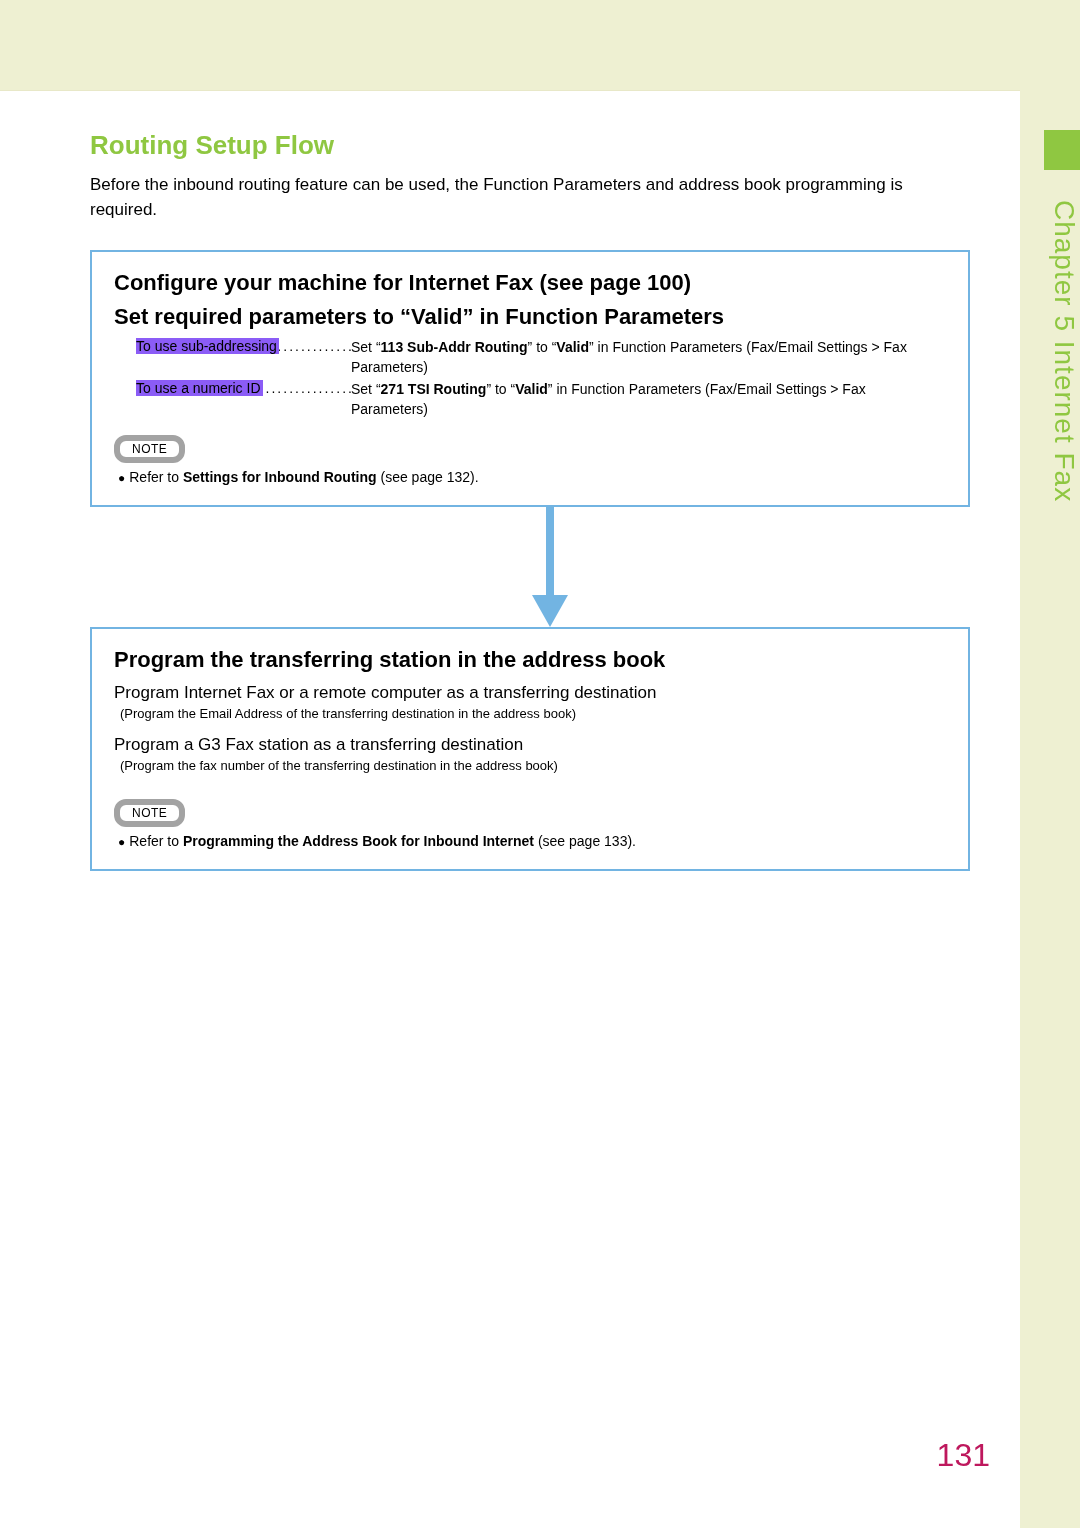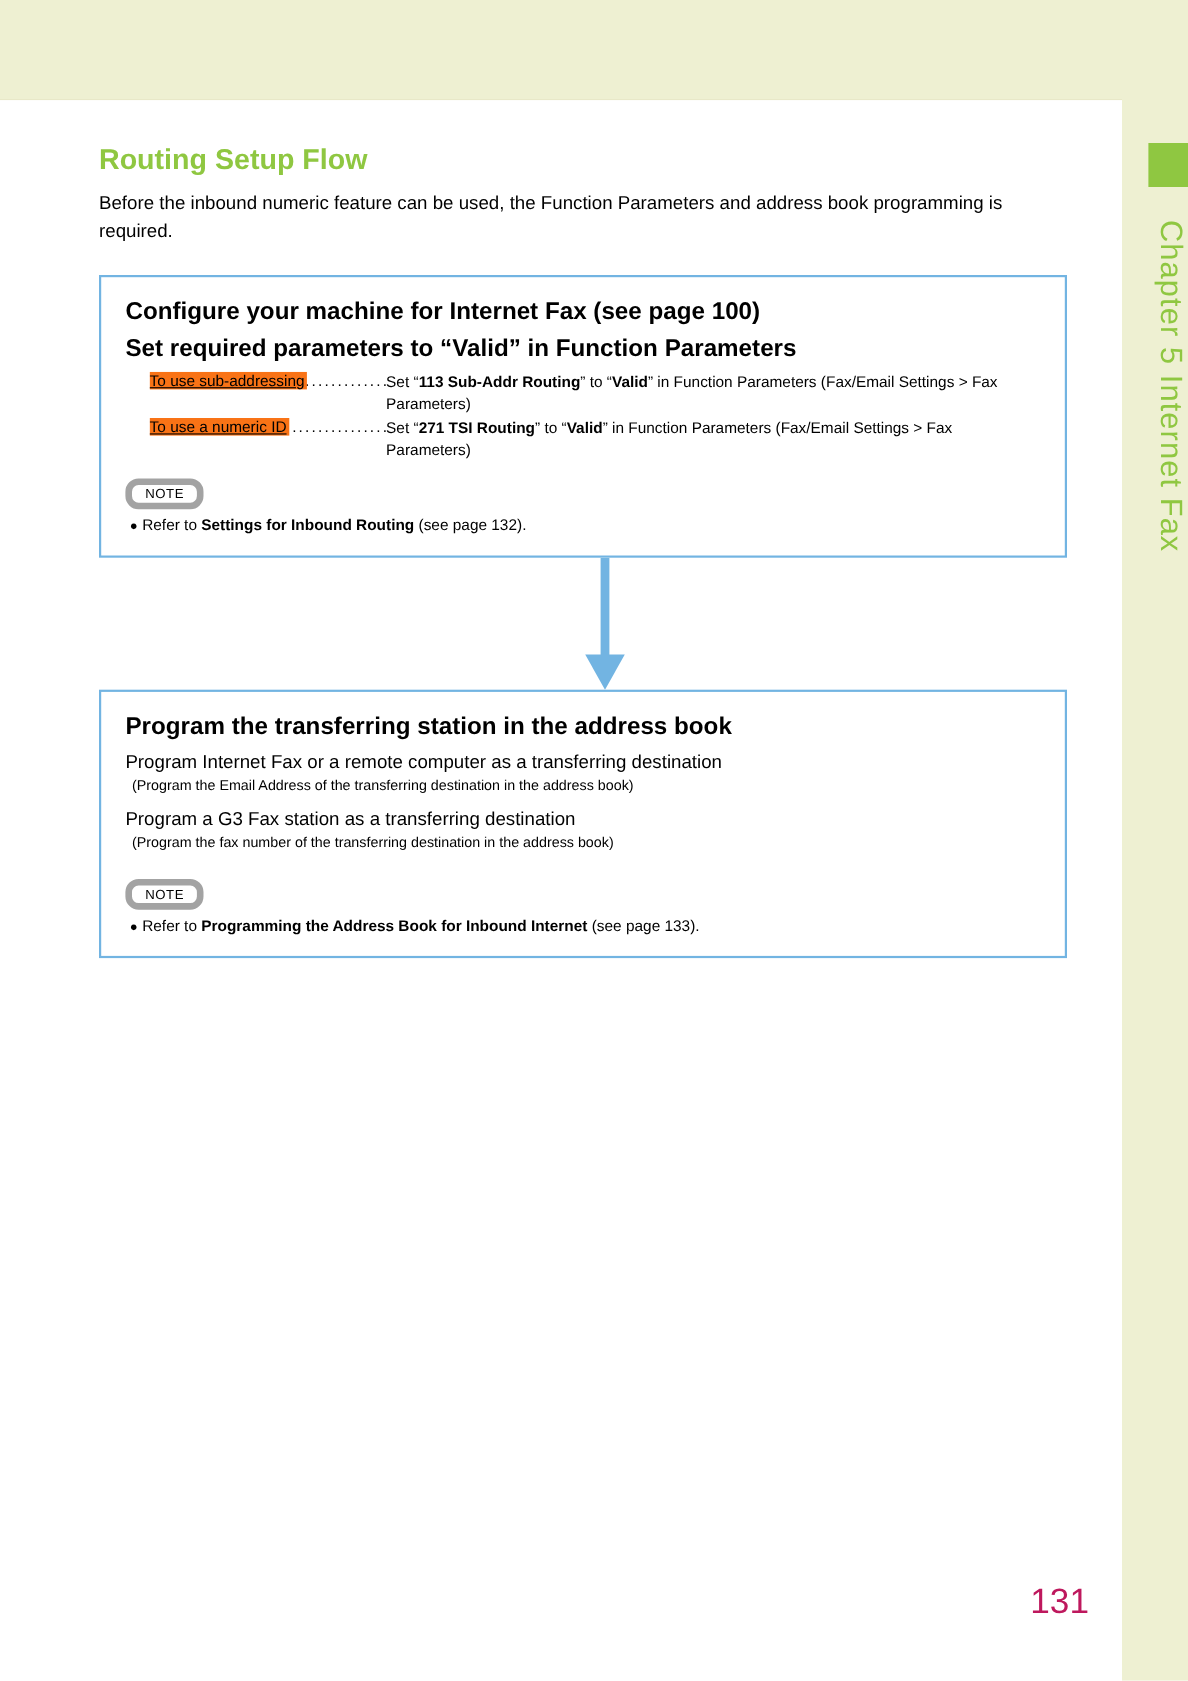--- a/index.html
+++ b/index.html
@@ -84,25 +84,24 @@
     overflow: hidden;
   }
   .param-left::after {
     content: "..............................................................";
     position: absolute;
     left: 0;
     padding-left: inherit;
     letter-spacing: 2px;
   }
   .param-left-text {
-    background: #f97316;
+    background: #8b5cf6;
     position: relative;
     z-index: 1;
     padding-right: 2px;
-    text-decoration: underline;
   }
   .param-right {
     flex: 1;
     line-height: 1.4;
   }
   .note-badge {
     display: inline-block;
     border: 6px solid #a3a3a3;
     border-radius: 12px;
     padding: 1px 12px;
@@ -154,21 +153,21 @@
 <body>
 
 <div class="top-band"></div>
 <div class="thin-rule"></div>
 <div class="sidebar"></div>
 <div class="chapter-tab"></div>
 <div class="chapter-label">Chapter 5   Internet Fax</div>
 
 <div class="content">
   <div class="section-title">Routing Setup Flow</div>
-  <div class="intro">Before the inbound numeric feature can be used, the Function Parameters and address book programming is required.</div>
+  <div class="intro">Before the inbound routing feature can be used, the Function Parameters and address book programming is required.</div>
 
   <div class="flow-box">
     <div class="box-heading">Configure your machine for Internet Fax (see page 100)</div>
     <div class="box-heading">Set required parameters to “Valid” in Function Parameters</div>
 
     <div class="param-row">
       <div class="param-left"><span class="param-left-text">To use sub-addressing</span></div>
       <div class="param-right">
         <span>Set “</span><b>113 Sub-Addr Routing</b><span>” to “</span><b>Valid</b><span>” in Function Parameters (Fax/Email Settings &gt; Fax Parameters)</span>
       </div>

